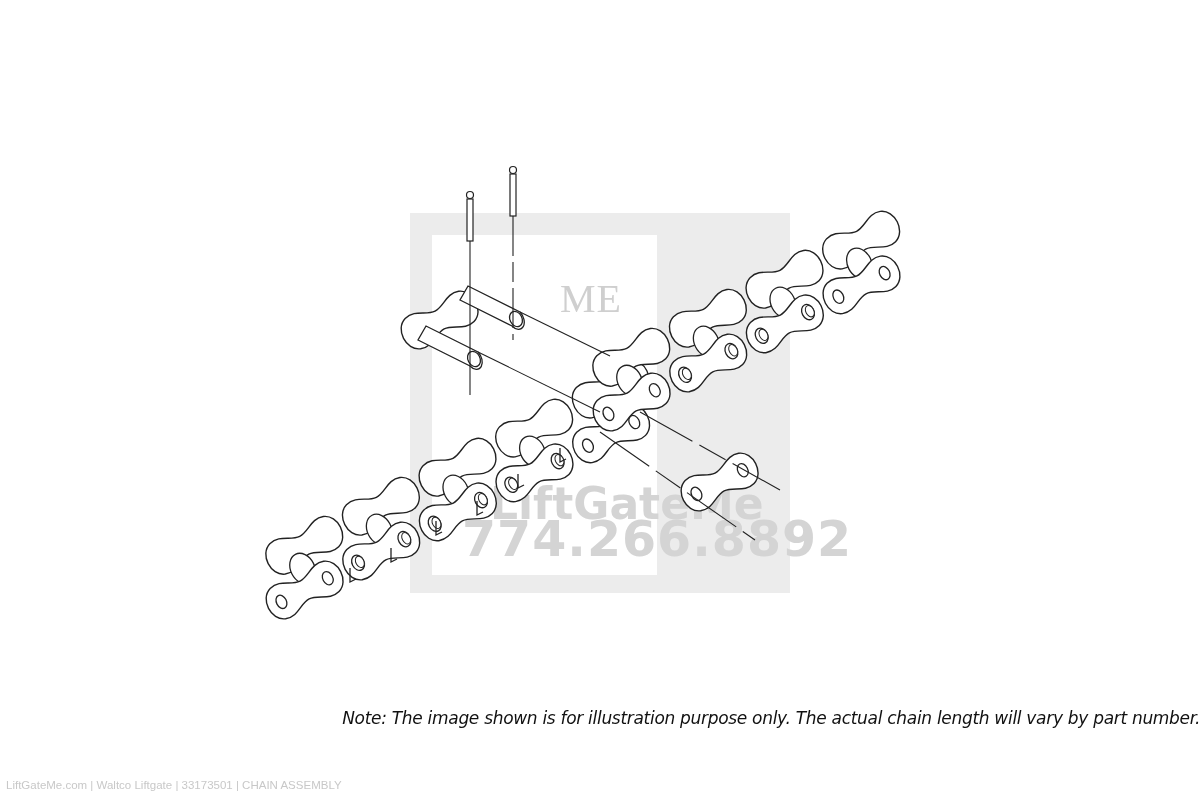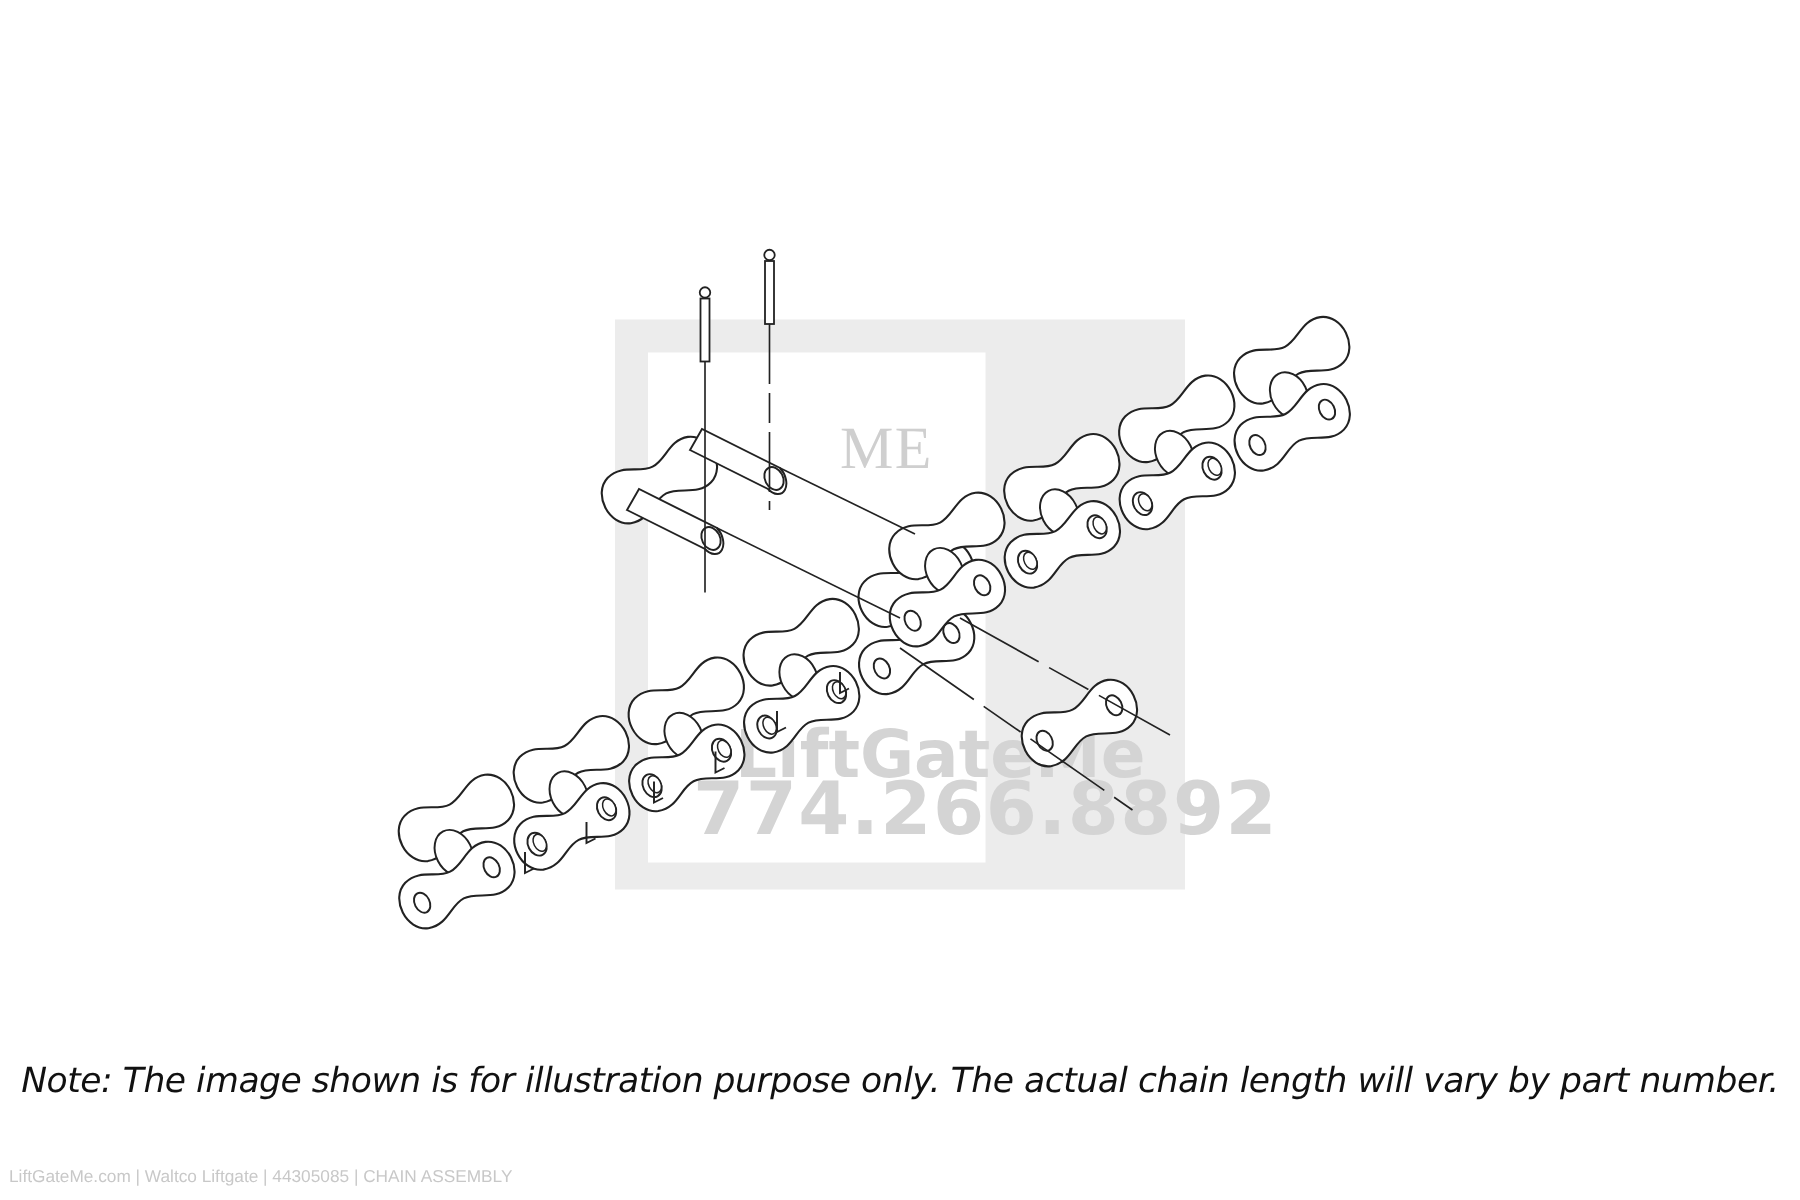--- a/index.html
+++ b/index.html
@@ -4,21 +4,21 @@
 <style>
   html, body { margin:0; padding:0; background:#ffffff; }
   body { width:1200px; height:800px; position:relative; overflow:hidden; font-family:"Liberation Sans", sans-serif; }
   .watermark { position:absolute; left:410px; top:213px; width:380px; height:380px; }
   .wm-outer { position:absolute; left:0; top:0; width:380px; height:380px; background:#ececec; }
   .wm-inner { position:absolute; left:22px; top:22px; width:225px; height:340px; background:#ffffff; }
   .wm-me { position:absolute; left:150px; top:62px; font-size:40px; color:#cfcfcf; font-family:Liberation Serif, serif; letter-spacing:1px; }
   .wm-brand { position:absolute; left:80px; top:265px; font-size:44px; color:#d4d4d4; font-weight:bold; font-family:"DejaVu Sans", sans-serif; white-space:nowrap; }
   .wm-phone { position:absolute; left:52px; top:298px; font-size:49px; color:#d4d4d4; font-weight:bold; font-family:"DejaVu Sans", sans-serif; white-space:nowrap; letter-spacing:1px; }
   svg.diagram { position:absolute; left:0; top:0; }
-  .note { position:absolute; left:0; top:708px; width:1200px; text-align:center; font-size:23px; font-style:italic; color:#111; font-family:"DejaVu Sans", sans-serif; letter-spacing:-0.3px; }
+  .note { position:absolute; left:0; top:708px; width:1200px; text-align:right; font-size:17px; font-style:italic; color:#111; font-family:"DejaVu Sans", sans-serif; letter-spacing:-0.3px; }
   .footer { position:absolute; left:6px; top:779px; font-size:11.5px; color:#c8c8c8; font-family:"Liberation Sans", sans-serif; }
 </style>
 </head>
 <body>
 
 <div class="watermark">
   <div class="wm-outer"></div>
   <div class="wm-inner"></div>
   <div class="wm-me">ME</div>
   <div class="wm-brand">LiftGateMe</div>
@@ -132,13 +132,13 @@
     <line x1="470" y1="241" x2="470" y2="395"></line>
     <line x1="513" y1="216" x2="513" y2="340" stroke-dasharray="40 6 20 6"></line>
     <line x1="478" y1="352" x2="600" y2="412"></line>
     <line x1="520" y1="312" x2="610" y2="356"></line>
     <line x1="600" y1="432" x2="755" y2="540" stroke-dasharray="60 8 30 8"></line>
     <line x1="640" y1="412" x2="780" y2="490" stroke-dasharray="60 8 30 8"></line>
   </g>
 </svg>
 
 <div class="note">Note: The image shown is for illustration purpose only. The actual chain length will vary by part number.</div>
-<div class="footer">LiftGateMe.com | Waltco Liftgate | 44305085 | CHAIN ASSEMBLY</div>
+<div class="footer">LiftGateMe.com | Waltco Liftgate | 33173501 | CHAIN ASSEMBLY</div>
 
 </body></html>

